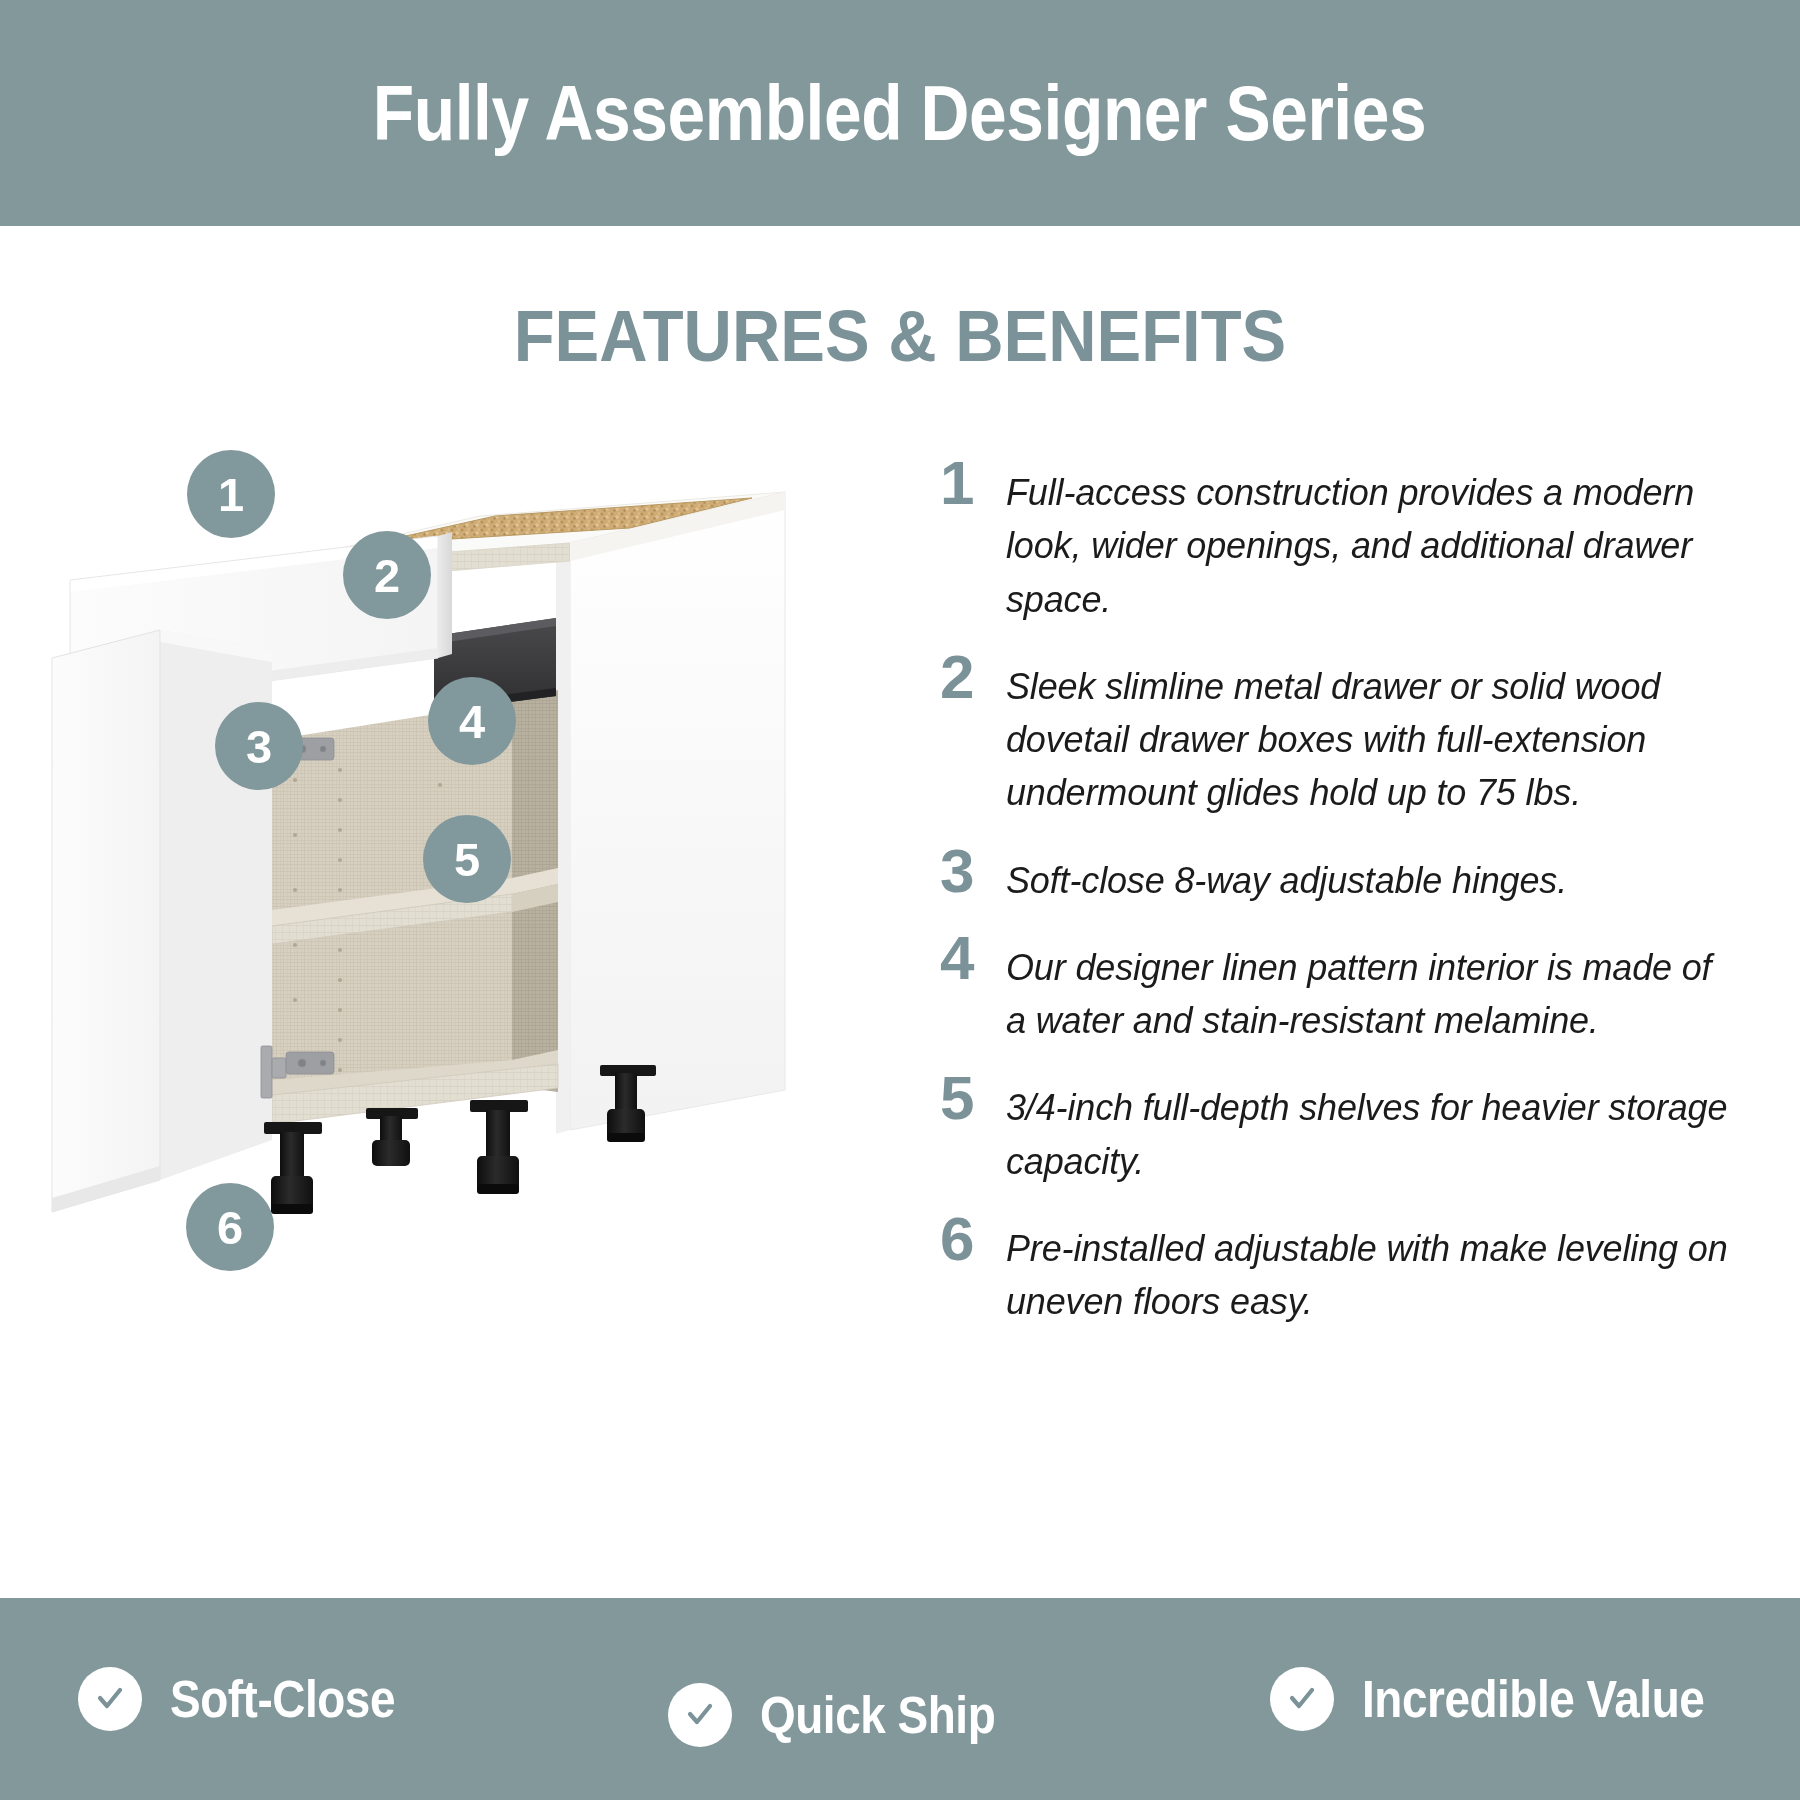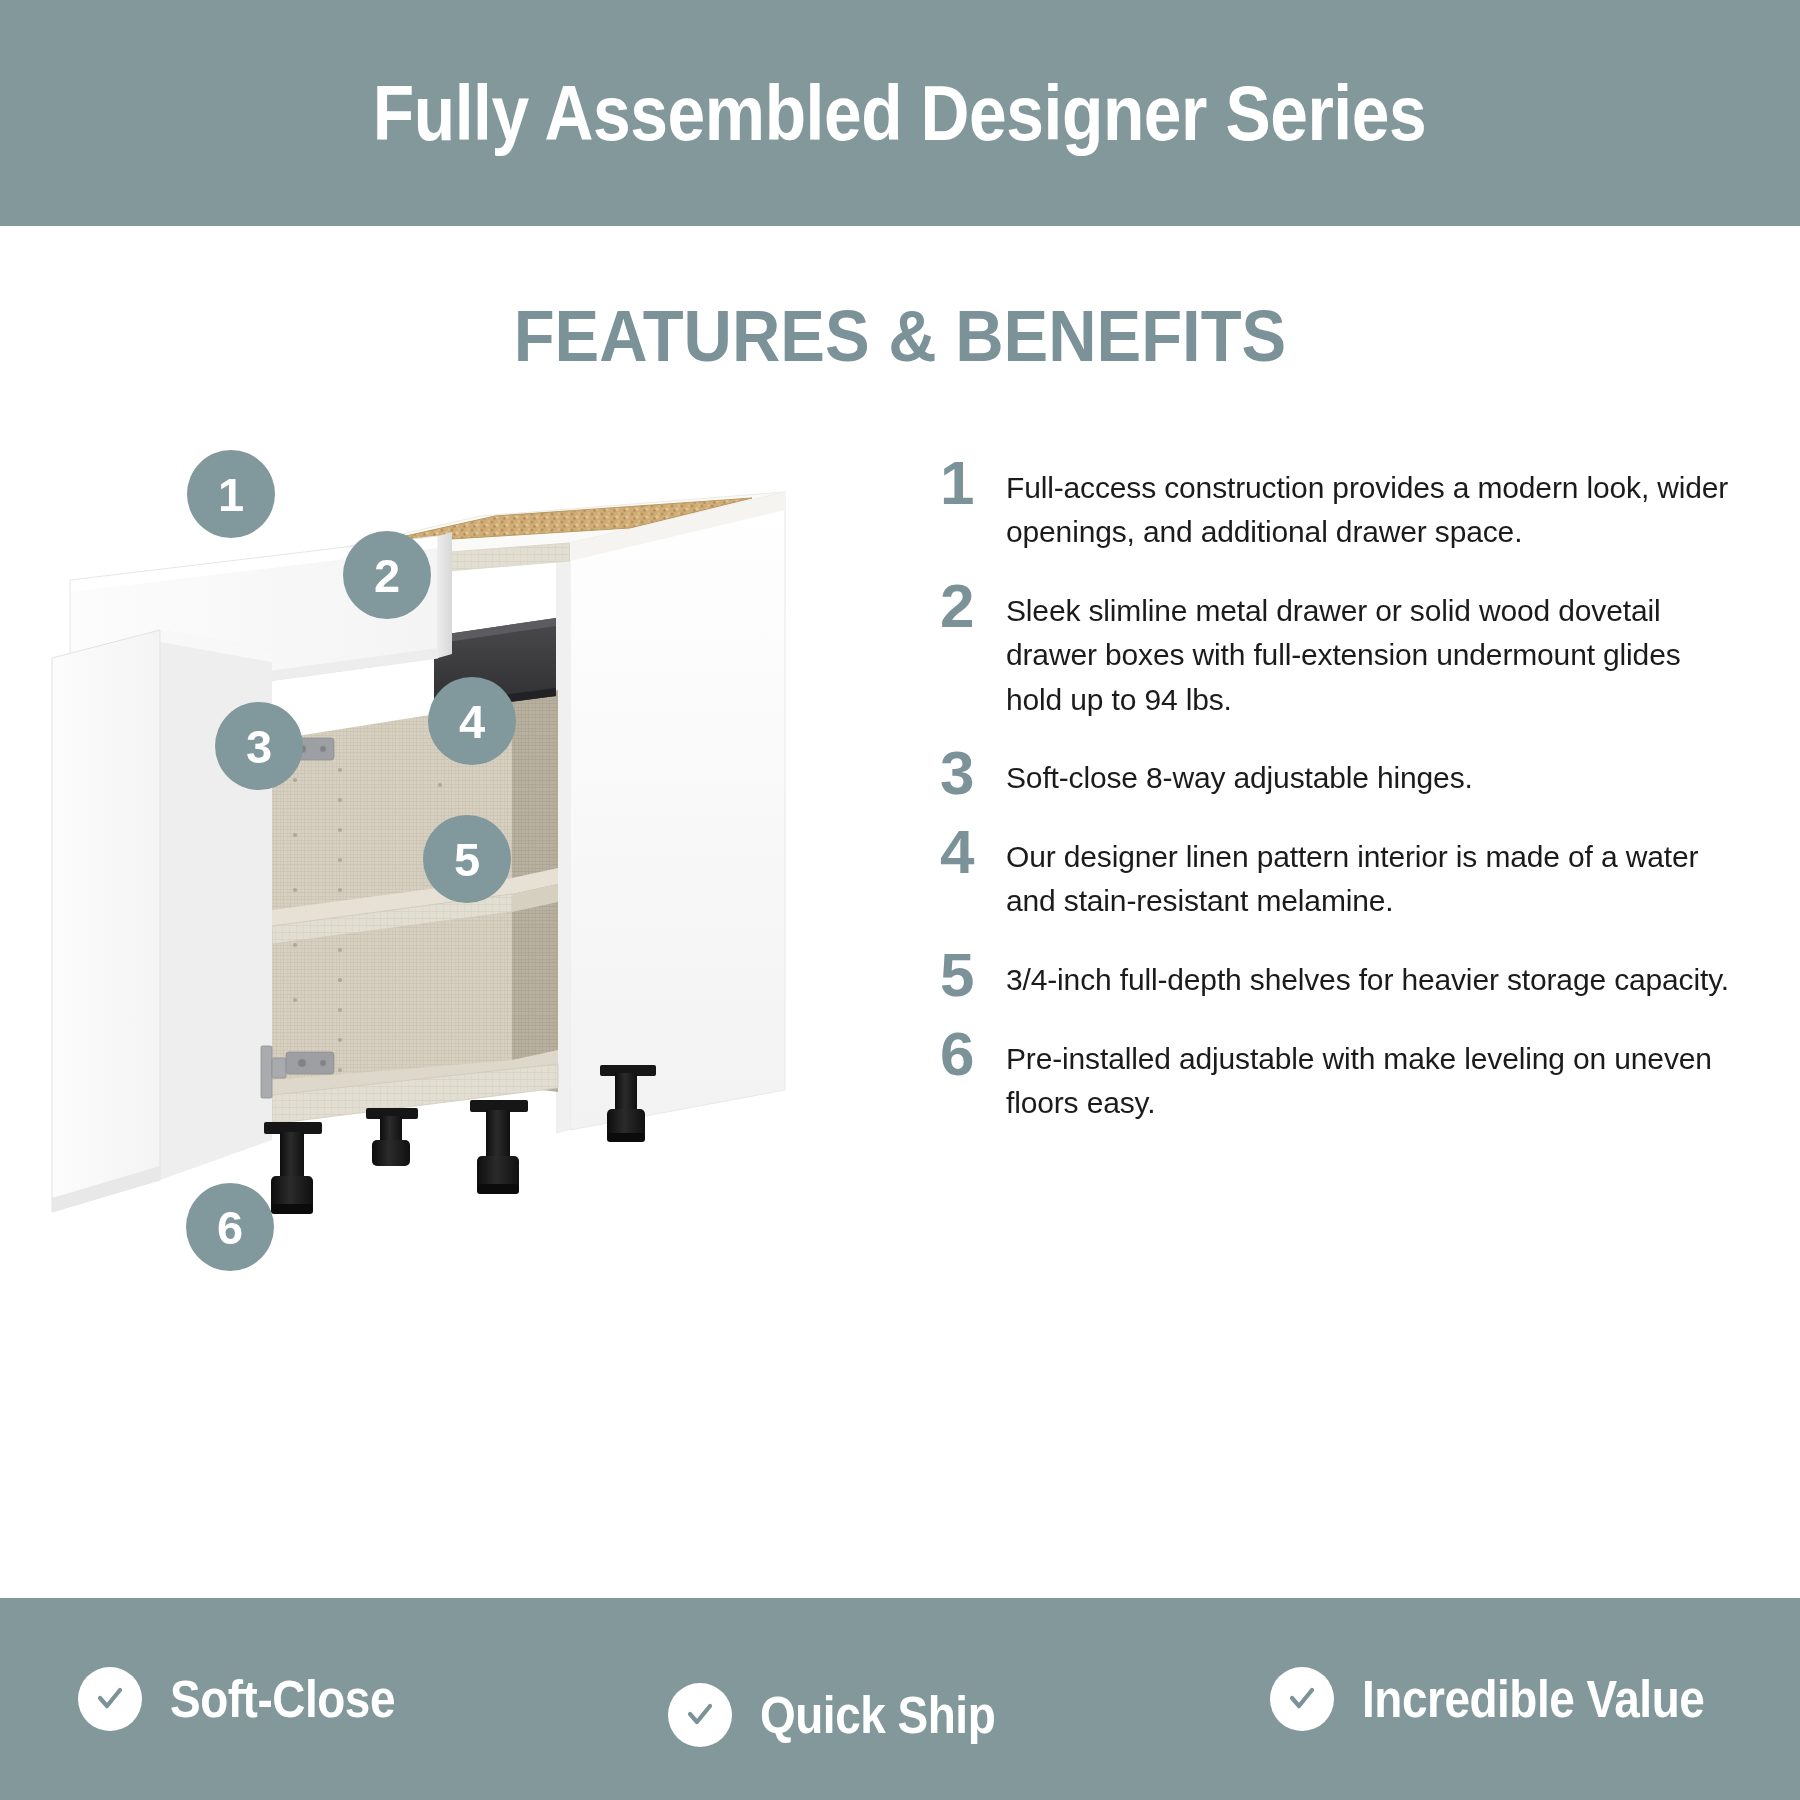--- a/index.html
+++ b/index.html
@@ -83,24 +83,25 @@
     font-size:62px;
     line-height:0.92;
     text-align:left;
     padding-top:2px;
   }
   .feature-text{
     flex:1 1 auto;
     color:#1b1b1b;
     font-family:"Liberation Sans", sans-serif;
     font-weight:400;
-    font-size:30px;
+    font-size:36px;
     line-height:1.48;
     letter-spacing:-0.15px;
     padding-top:14px;
+    font-style:italic;
   }
 
   
   .footer-bar{
     position:absolute; left:0; top:1598px; width:1800px; height:202px;
     background:#82989b;
     display:flex; align-items:center;
   }
   .footer-item{
     display:flex; align-items:center;
@@ -331,21 +332,21 @@
 
   <div class="feature-list">
 
     <div class="feature-item">
       <div class="feature-num">1</div>
       <div class="feature-text">Full-access construction provides a modern look, wider openings, and additional drawer space.</div>
     </div>
 
     <div class="feature-item">
       <div class="feature-num">2</div>
-      <div class="feature-text">Sleek slimline metal drawer or solid wood dovetail drawer boxes with full-extension undermount glides hold up to 94 lbs.</div>
+      <div class="feature-text">Sleek slimline metal drawer or solid wood dovetail drawer boxes with full-extension undermount glides hold up to 75 lbs.</div>
     </div>
 
     <div class="feature-item">
       <div class="feature-num">3</div>
       <div class="feature-text">Soft-close 8-way adjustable hinges.</div>
     </div>
 
     <div class="feature-item">
       <div class="feature-num">4</div>
       <div class="feature-text">Our designer linen pattern interior is made of a water and stain-resistant melamine.</div>

